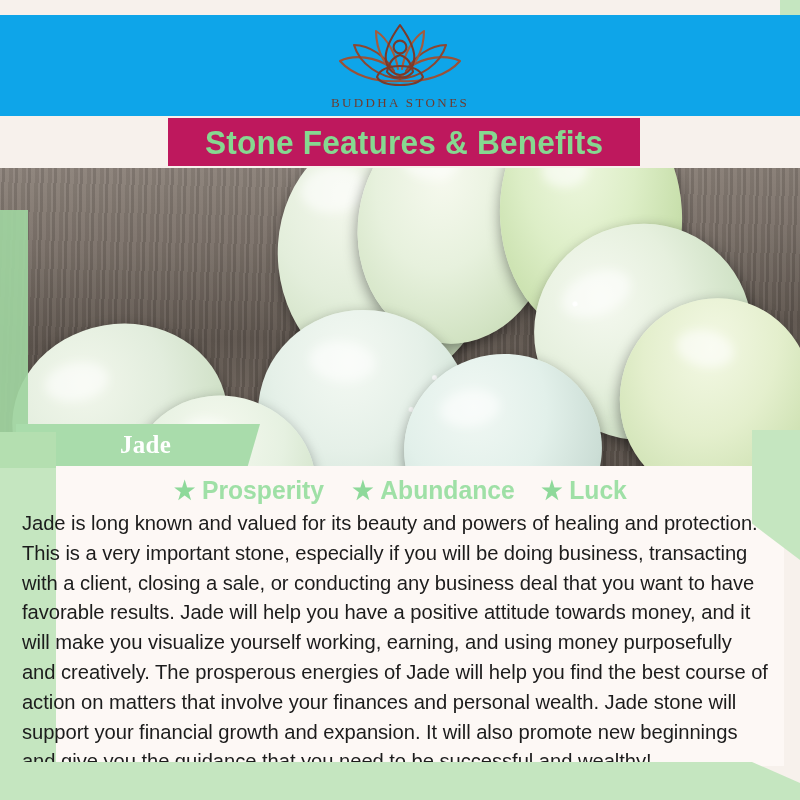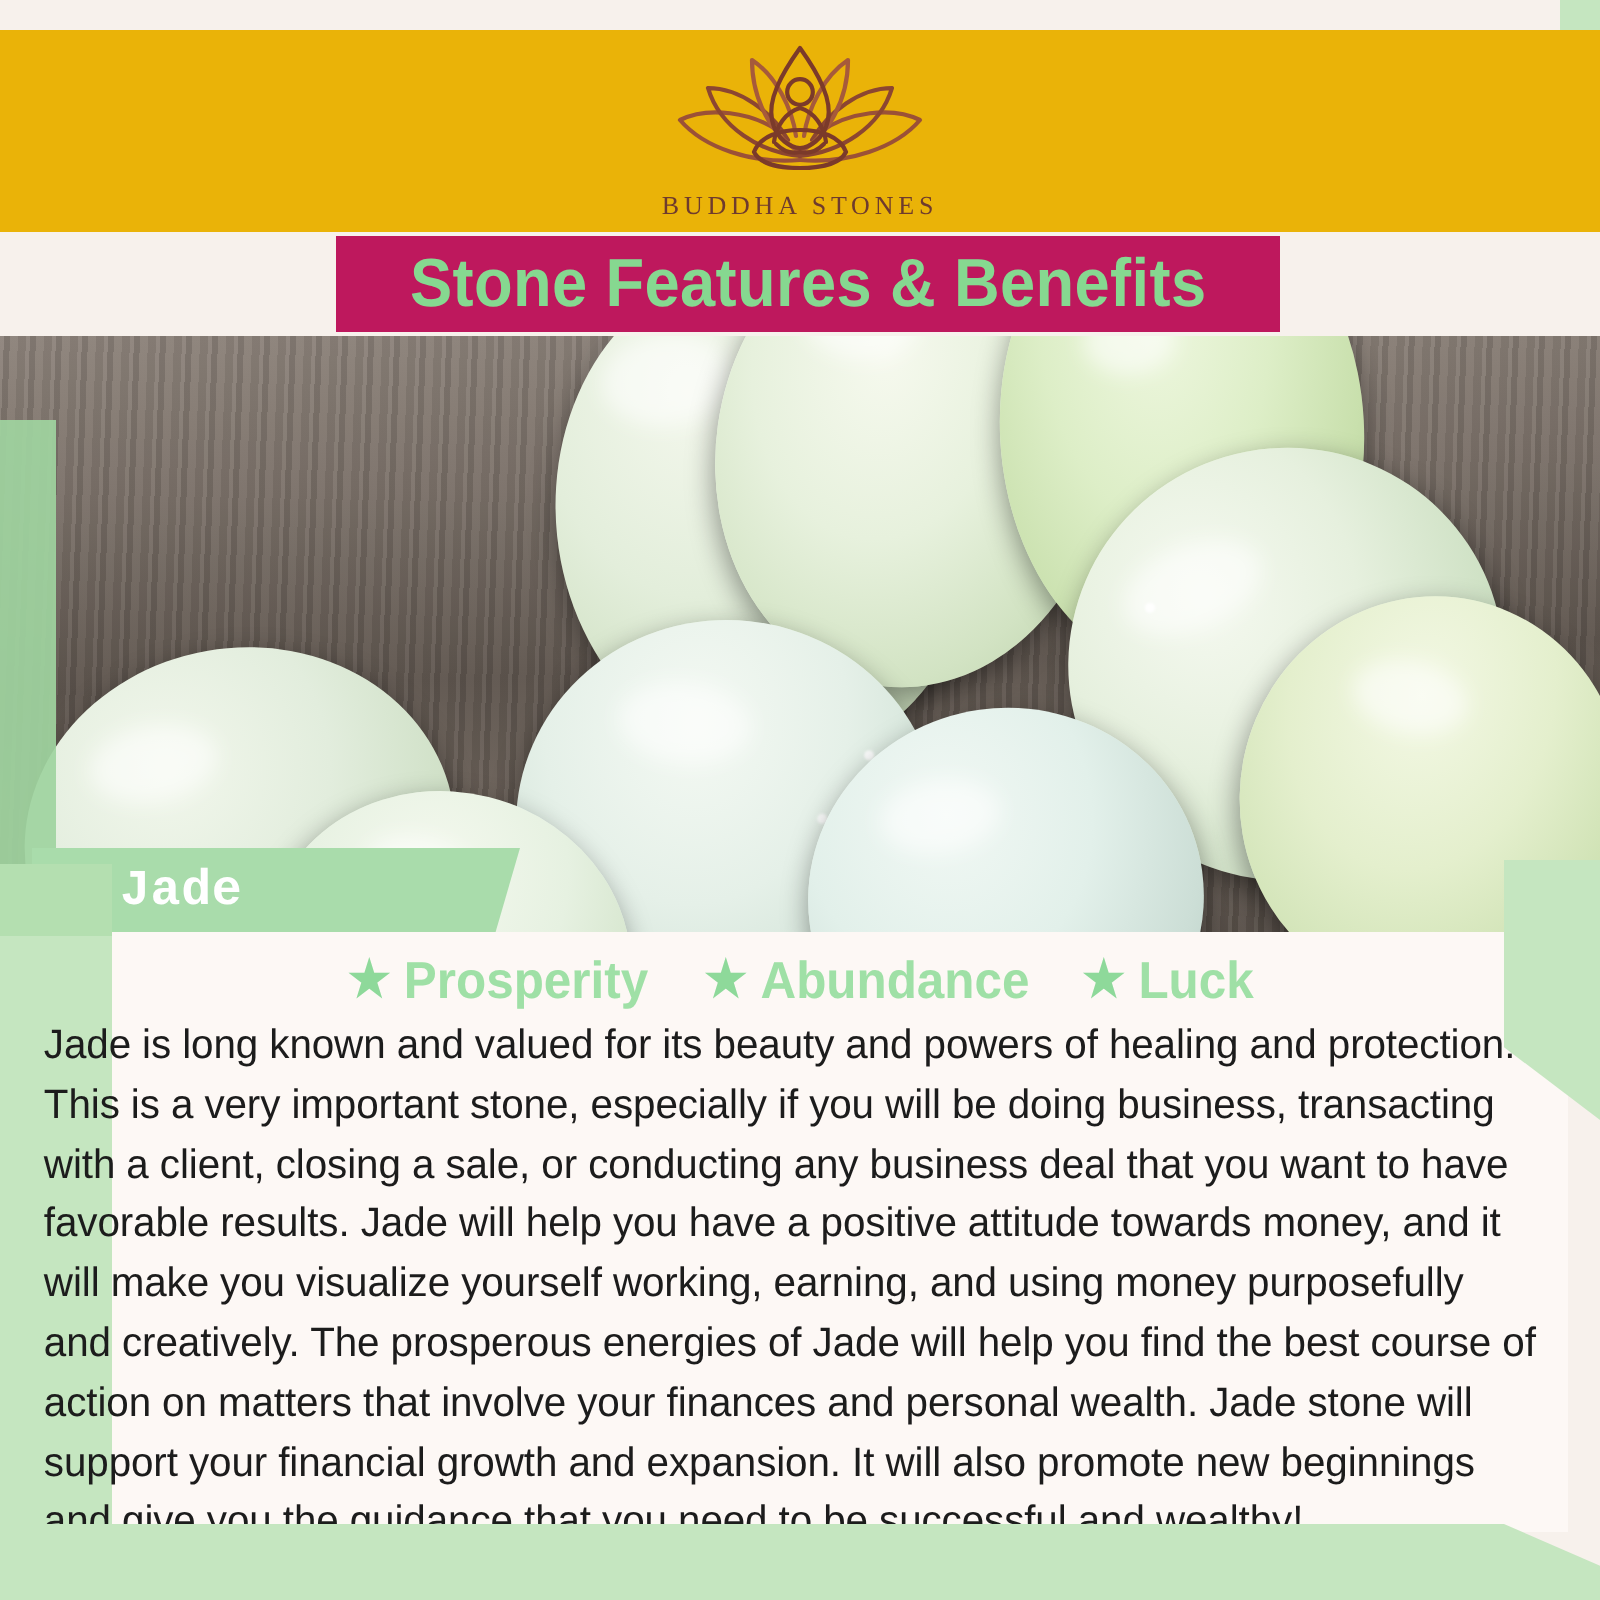--- a/index.html
+++ b/index.html
@@ -51,21 +51,21 @@
   }
   #deco-bottom{
     left:0;bottom:0;width:800px;height:38px;
     background:#c5e6c0;
     clip-path:polygon(0 0, 94% 0, 100% 55%, 100% 100%, 0 100%);
   }
 
   
   #header{
     position:absolute;left:0;top:15px;width:800px;height:101px;
-    background:#eab308;
+    background:#0ea5e9;
     display:flex;align-items:center;justify-content:center;
   }
   #logo{
     display:flex;flex-direction:column;align-items:center;justify-content:center;
   }
   #logo-mark{display:block;}
   #logo-text{
     margin-top:4px;
     font-family:"Liberation Serif", serif;
     font-size:13px;
@@ -128,22 +128,22 @@
   }
 
   
   #jade-label{
     position:absolute;left:16px;top:424px;width:244px;height:42px;
     background:#a9dcab;
     clip-path:polygon(0 0, 100% 0, 95% 100%, 0 100%);
     display:flex;align-items:center;
   }
   #jade-label-text{
-    margin-left:44px;
-    font-family:Liberation Mono, monospace;
+    margin-left:104px;
+    font-family:Liberation Serif, serif;
     font-weight:700;
     font-size:25px;
     color:#ffffff;
     letter-spacing:.3px;
   }
 
   
   #body-block{
     position:absolute;left:16px;top:466px;width:768px;height:300px;
     background:#fdf8f5;

